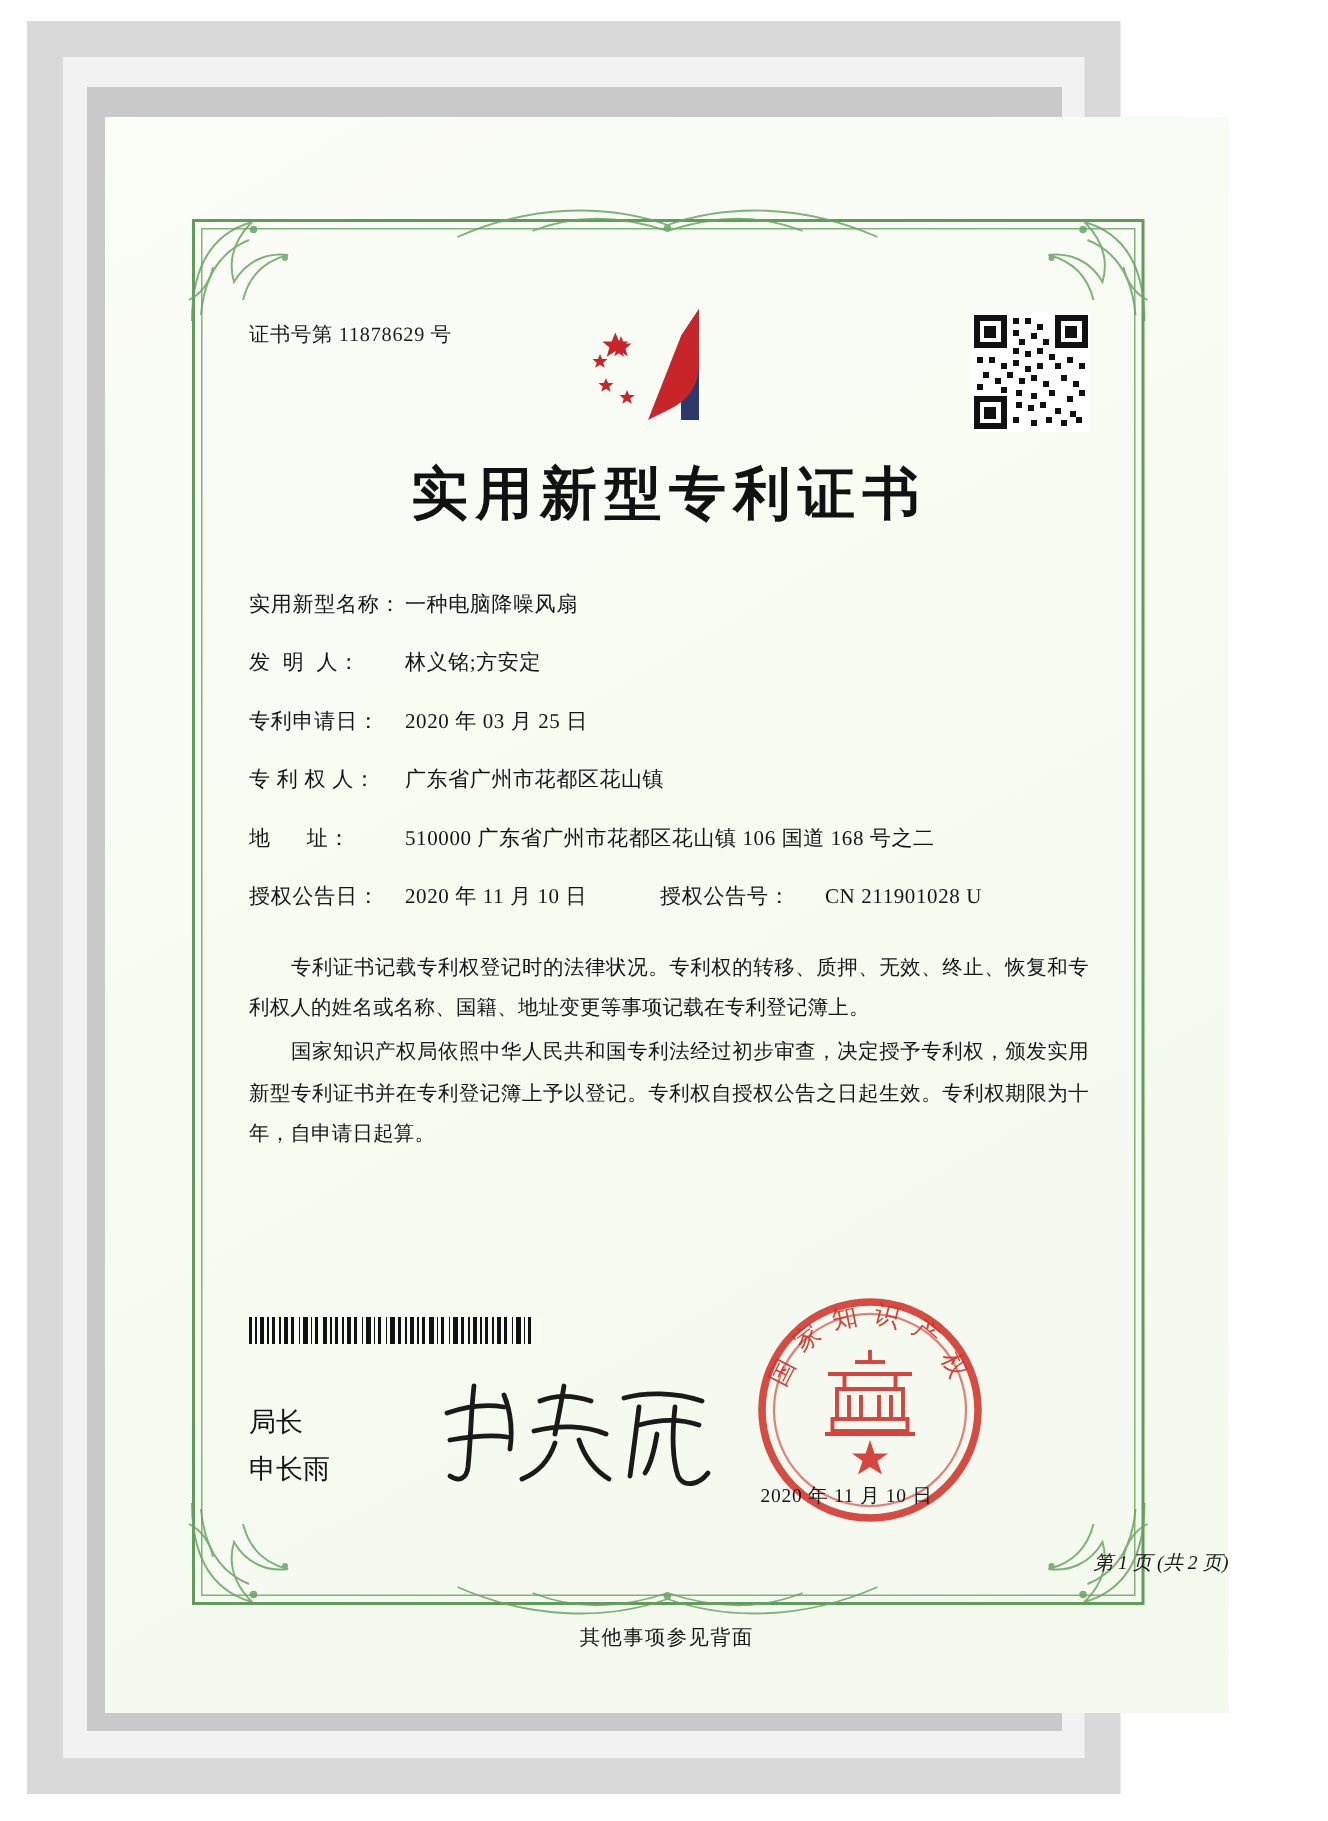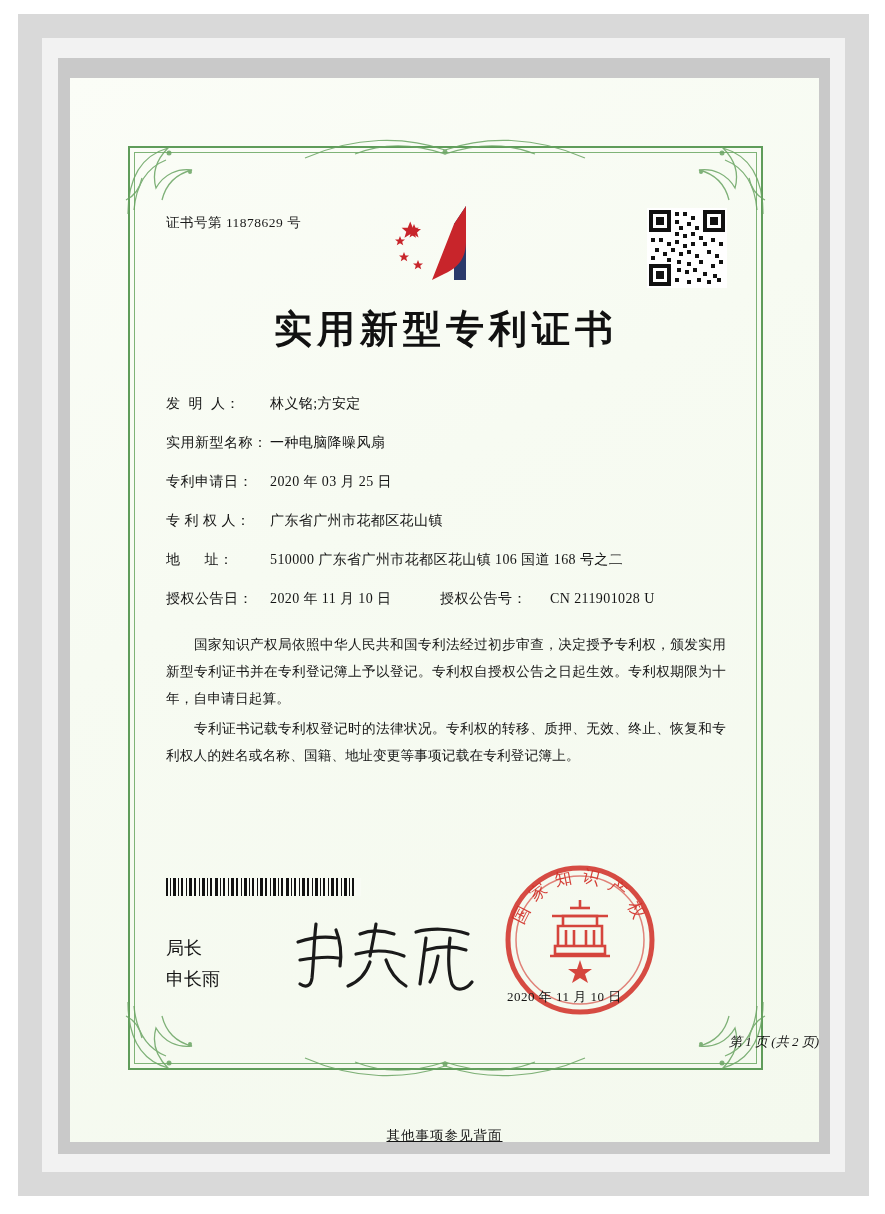--- a/index.html
+++ b/index.html
@@ -10,21 +10,21 @@
   body {
     width: 885px;
     height: 1214px;
     font-family: "Liberation Serif", serif;
     overflow: hidden;
   }
 
   
   #scan {
     position: relative;
-    width: 885px;
+    width: 763px;
     height: 1214px;
     background: #ffffff;
   }
   .frame-band-1 {
     position: absolute;
     left: 18px; top: 14px; right: 16px; bottom: 18px;
     background: #d9d9d9;
   }
   .frame-band-2 {
     position: absolute;
@@ -221,26 +221,25 @@
     top: 955px;
     text-align: right;
     font-size: 13px;
     color: #151515;
     font-style: italic;
   }
   .footnote {
     position: absolute;
     left: 0;
     right: 0;
-    top: 1049px;
+    top: 1005px;
     text-align: center;
     font-size: 13.5px;
     color: #151515;
     letter-spacing: 1px;
-    text-decoration: underline;
   }
 </style>
 </head>
 <body>
 
 <div id="scan">
 
   <div class="frame-band-1"></div>
   <div class="frame-band-2"></div>
   <div class="frame-band-3"></div>
@@ -387,27 +386,27 @@
 
     <div class="content">
 
       <div class="cert-no">证书号第 11878629 号</div>
 
       <div class="title">实用新型专利证书</div>
 
       <div class="fields">
 
         <div class="field-row">
+          <span class="f-label">实用新型名称：</span>
+          <span class="f-value">一种电脑降噪风扇</span>
+        </div>
+
+        <div class="field-row">
           <span class="f-label">发  明  人：</span>
           <span class="f-value">林义铭;方安定</span>
-        </div>
-
-        <div class="field-row">
-          <span class="f-label">实用新型名称：</span>
-          <span class="f-value">一种电脑降噪风扇</span>
         </div>
 
 
         <div class="field-row">
           <span class="f-label">专利申请日：</span>
           <span class="f-value">2020 年 03 月 25 日</span>
         </div>
 
         <div class="field-row">
           <span class="f-label">专 利 权 人：</span>
@@ -422,22 +421,22 @@
         <div class="field-row double">
           <span class="f-label">授权公告日：</span>
           <span class="f-value">2020 年 11 月 10 日</span>
           <span class="f-label2">授权公告号：</span>
           <span class="f-value">CN 211901028 U</span>
         </div>
 
       </div>
 
       <div class="paragraphs">
+        <p>专利证书记载专利权登记时的法律状况。专利权的转移、质押、无效、终止、恢复和专利权人的姓名或名称、国籍、地址变更等事项记载在专利登记簿上。</p>
         <p>国家知识产权局依照中华人民共和国专利法经过初步审查，决定授予专利权，颁发实用新型专利证书并在专利登记簿上予以登记。专利权自授权公告之日起生效。专利权期限为十年，自申请日起算。</p>
-        <p>专利证书记载专利权登记时的法律状况。专利权的转移、质押、无效、终止、恢复和专利权人的姓名或名称、国籍、地址变更等事项记载在专利登记簿上。</p>
       </div>
 
     </div>
 
     <div class="barcode">
       <svg viewBox="0 0 195 18" width="195" height="18" shape-rendering="crispEdges">
         <rect width="195" height="18" fill="#f8fbf4"></rect>
         <g fill="#111">
           <rect x="0" y="0" width="2" height="18"></rect>
             <rect x="4" y="0" width="1" height="18"></rect>

